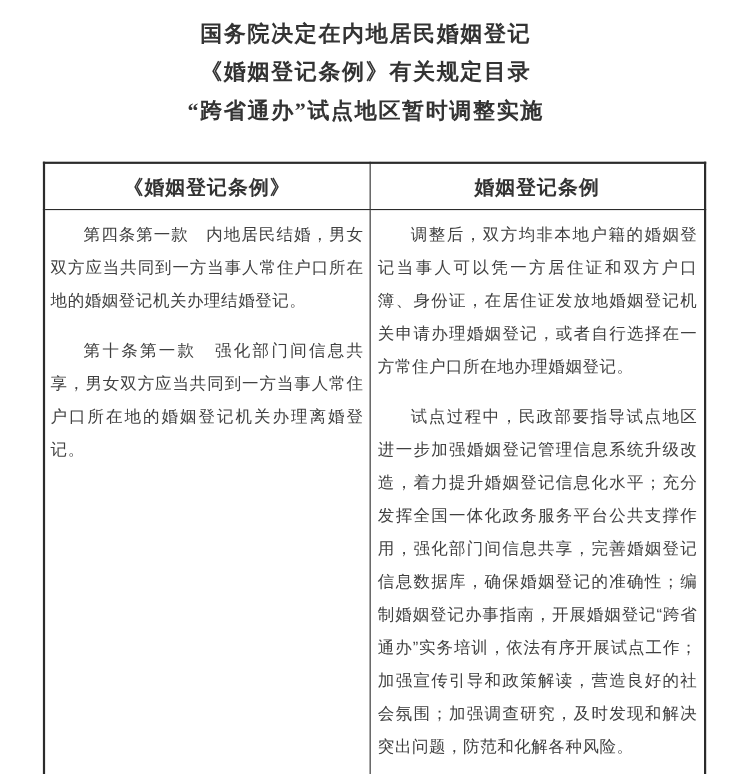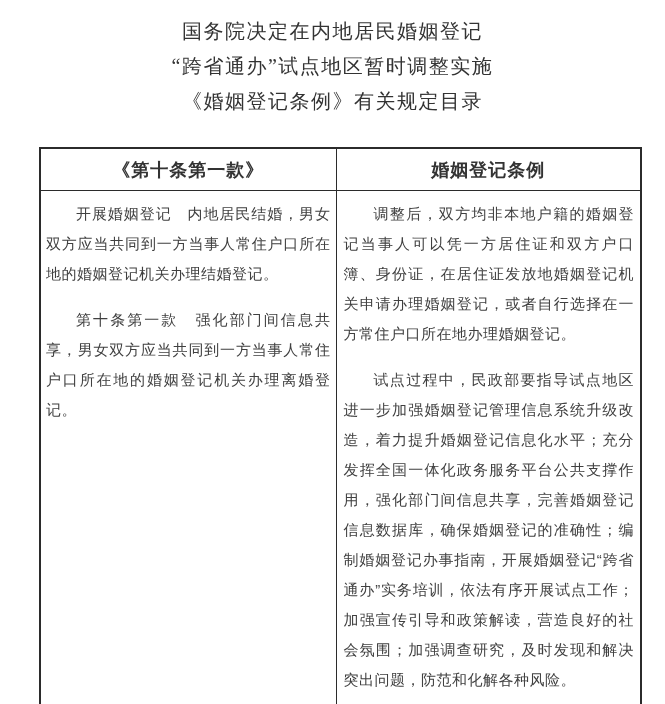--- a/index.html
+++ b/index.html
@@ -15,21 +15,21 @@
     overflow: hidden;
     font-family: "Liberation Sans", sans-serif;
   }
   .doc-title {
     position: absolute;
     top: 14px;
     left: 0;
     width: 100%;
     text-align: center;
     font-family: "Liberation Serif", serif;
-    font-weight: normal;
+    font-weight: bold;
     font-size: 20px;
     line-height: 35px;
     color: #333333;
     letter-spacing: 1.5px;
   }
   .title-line {
     white-space: nowrap;
   }
   table.reg-table {
     position: absolute;
@@ -76,39 +76,39 @@
     letter-spacing: 0.5px;
   }
 </style>
 </head>
 <body>
 
 <div class="page">
 
   <div class="doc-title">
     <div class="title-line">国务院决定在内地居民婚姻登记</div>
+    <div class="title-line">《婚姻登记条例》有关规定目录</div>
     <div class="title-line">“跨省通办”试点地区暂时调整实施</div>
-    <div class="title-line">《婚姻登记条例》有关规定目录</div>
   </div>
 
   <table class="reg-table">
     <colgroup>
       <col class="col-left">
       <col class="col-right">
     </colgroup>
     <thead>
       <tr>
-        <th>《第十条第一款》</th>
+        <th>《婚姻登记条例》</th>
         <th>婚姻登记条例</th>
       </tr>
     </thead>
     <tbody>
       <tr>
         <td class="cell-left">
-          <p>开展婚姻登记　内地居民结婚，男女双方应当共同到一方当事人常住户口所在地的婚姻登记机关办理结婚登记。</p>
+          <p>第四条第一款　内地居民结婚，男女双方应当共同到一方当事人常住户口所在地的婚姻登记机关办理结婚登记。</p>
           <p>第十条第一款　强化部门间信息共享，男女双方应当共同到一方当事人常住户口所在地的婚姻登记机关办理离婚登记。</p>
         </td>
         <td class="cell-right">
           <p>调整后，双方均非本地户籍的婚姻登记当事人可以凭一方居住证和双方户口簿、身份证，在居住证发放地婚姻登记机关申请办理婚姻登记，或者自行选择在一方常住户口所在地办理婚姻登记。</p>
           <p>试点过程中，民政部要指导试点地区进一步加强婚姻登记管理信息系统升级改造，着力提升婚姻登记信息化水平；充分发挥全国一体化政务服务平台公共支撑作用，强化部门间信息共享，完善婚姻登记信息数据库，确保婚姻登记的准确性；编制婚姻登记办事指南，开展婚姻登记“跨省通办”实务培训，依法有序开展试点工作；加强宣传引导和政策解读，营造良好的社会氛围；加强调查研究，及时发现和解决突出问题，防范和化解各种风险。</p>
         </td>
       </tr>
     </tbody>
   </table>
 

